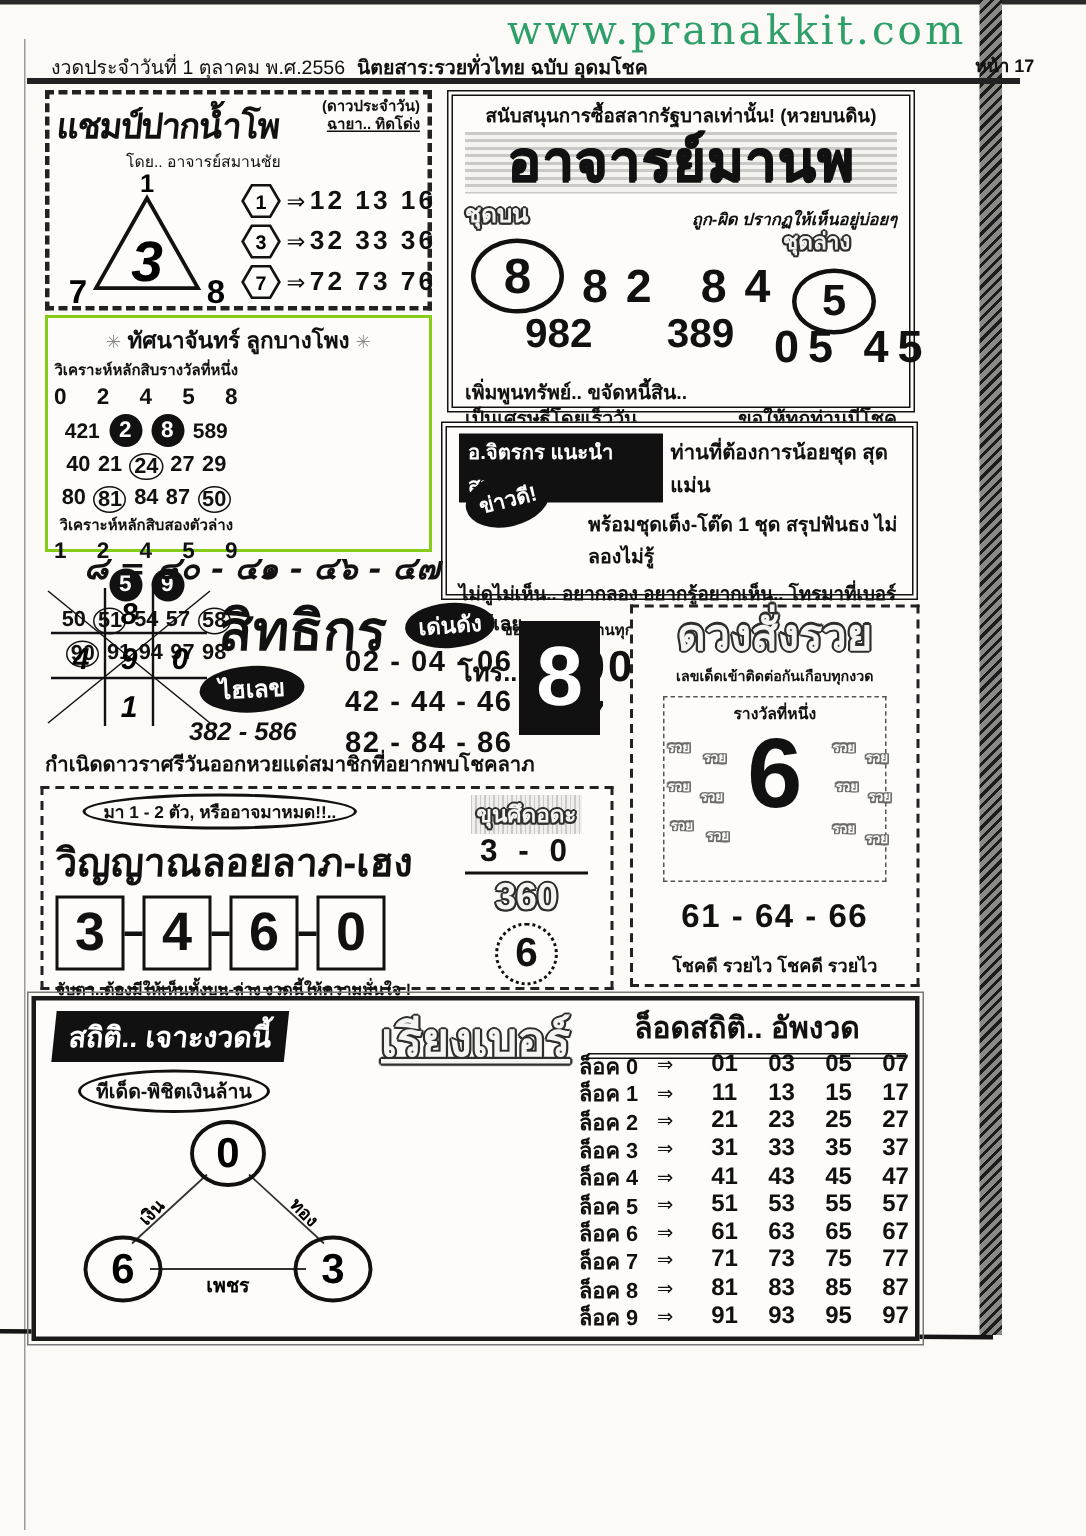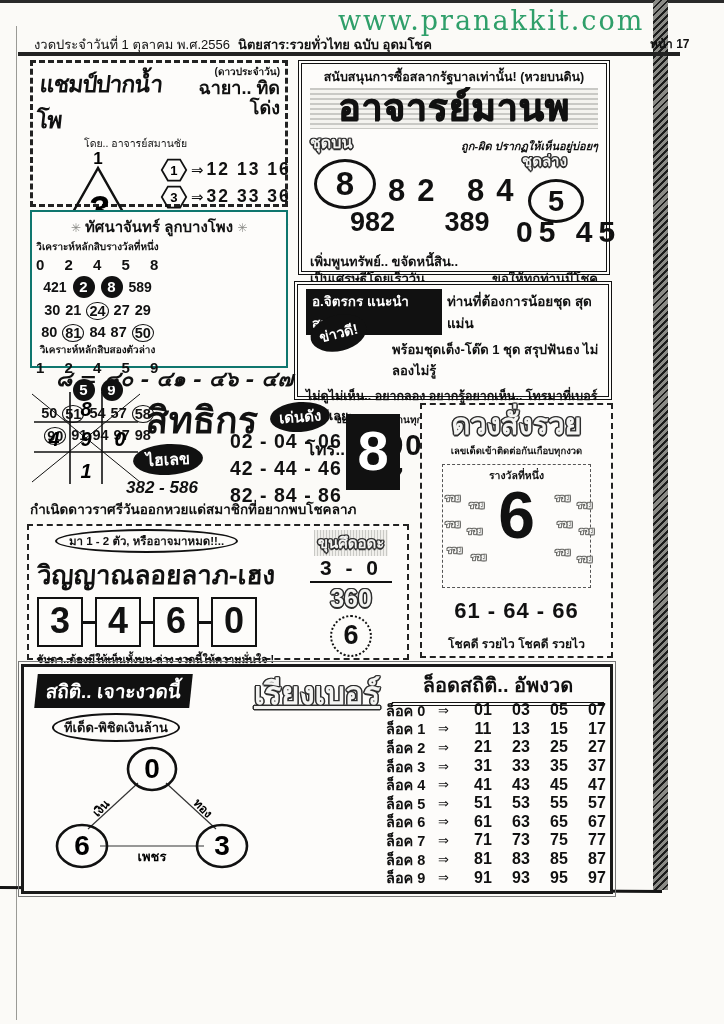--- a/index.html
+++ b/index.html
@@ -36,21 +36,21 @@
   .outline-gray{color:#fdfdfb;font-weight:bold;
     text-shadow:-1px 0 #6b6b68,1px 0 #6b6b68,0 -1px #6b6b68,0 1px #6b6b68,
                 -1px -1px #6b6b68,1px 1px #6b6b68,-1px 1px #6b6b68,1px -1px #6b6b68;}
 
   
   .boxA{left:30px;top:60px;width:258px;height:147px;border:3px dashed #222;padding:3px 5px;}
   .boxA-head{display:flex;justify-content:space-between;}
   .boxA-title{font-size:23px;font-weight:bold;transform:skewX(-6deg);letter-spacing:-1px;}
   .boxA-right{text-align:right;line-height:1.15;}
   .boxA-star{font-size:10px;font-weight:bold;}
-  .boxA-alias{font-size:18px;font-weight:bold;}
+  .boxA-alias{font-size:10px;font-weight:bold;text-decoration:underline;}
   .boxA-by{font-size:10.5px;margin:-3px 0 0 46px;}
   .boxA-body{display:flex;margin-top:0;}
   .boxA-tri{width:122px;text-align:center;}
   .boxA-tricap{font-size:11px;font-weight:bold;margin-top:-4px;}
   .boxA-rows{margin-left:2px;margin-top:4px;}
   .hexrow{display:flex;align-items:center;height:27px;}
   .hexrow .arr{font-size:15px;margin:0 3px;}
   .hexrow .nums{font-size:17.5px;font-weight:bold;letter-spacing:2px;white-space:nowrap;}
 
   
@@ -66,21 +66,21 @@
   .circnum{position:absolute;border:3.5px solid #111;border-radius:50%;text-align:center;font-weight:bold;}
   .circ8{left:4px;top:2px;width:56px;height:44px;line-height:44px;font-size:33px;}
   .circ5{left:218px;top:22px;width:50px;height:38px;line-height:38px;font-size:29px;}
   .boxB-pair{position:absolute;left:78px;top:16px;font-size:31px;font-weight:bold;letter-spacing:12px;white-space:nowrap;}
   .boxB-chudlang{position:absolute;left:212px;top:-8px;font-size:15px;}
   .boxB-triples{position:absolute;left:40px;top:50px;font-size:27px;font-weight:bold;word-spacing:42px;white-space:nowrap;}
   .boxB-botpair{position:absolute;left:206px;top:58px;font-size:30px;font-weight:bold;letter-spacing:6px;white-space:nowrap;}
   .boxB-bless{display:flex;justify-content:space-between;align-items:flex-end;font-size:13px;font-weight:bold;line-height:1.35;}
 
   
-  .boxC{left:30px;top:210px;width:258px;height:158px;border:2px solid #0f766e;padding:3px 4px;}
+  .boxC{left:30px;top:210px;width:258px;height:158px;border:2px solid #84cc16;padding:3px 4px;}
   .boxC-title{text-align:center;font-size:15px;font-weight:bold;}
   .boxC-title .star{color:#8a8a86;font-size:12px;font-weight:normal;}
   .boxC-cols{display:flex;flex-direction:column;}
   .boxC-col{width:50%;text-align:center;}
   .boxC-h{font-size:10px;font-weight:bold;}
   .boxC-digits{font-size:15px;font-weight:bold;letter-spacing:8px;margin-top:2px;white-space:nowrap;}
   .boxC-mid{display:flex;justify-content:center;align-items:center;gap:6px;font-size:14px;font-weight:bold;margin:3px 0;}
   .boxC-nrow{display:flex;justify-content:center;gap:5px;font-size:14.5px;font-weight:bold;margin-top:4px;white-space:nowrap;}
 
   
@@ -265,21 +265,21 @@
       <div class="boxC-col">
         <div class="boxC-h">วิเคราะห์หลักสิบรางวัลที่หนึ่ง</div>
         <div class="boxC-digits">0 2 4 5 8</div>
         <div class="boxC-mid">
           <span>421</span>
           <span class="bcirc">2</span>
           <span class="bcirc">8</span>
           <span>589</span>
         </div>
         <div class="boxC-nrow">
-          <span>30</span>
+          <span>40</span>
           <span>21</span>
           <span class="ringed">24</span>
           <span>27</span>
           <span>29</span>
         </div>
         <div class="boxC-nrow">
           <span>80</span>
           <span class="ringed">81</span>
           <span>84</span>
           <span>87</span>

